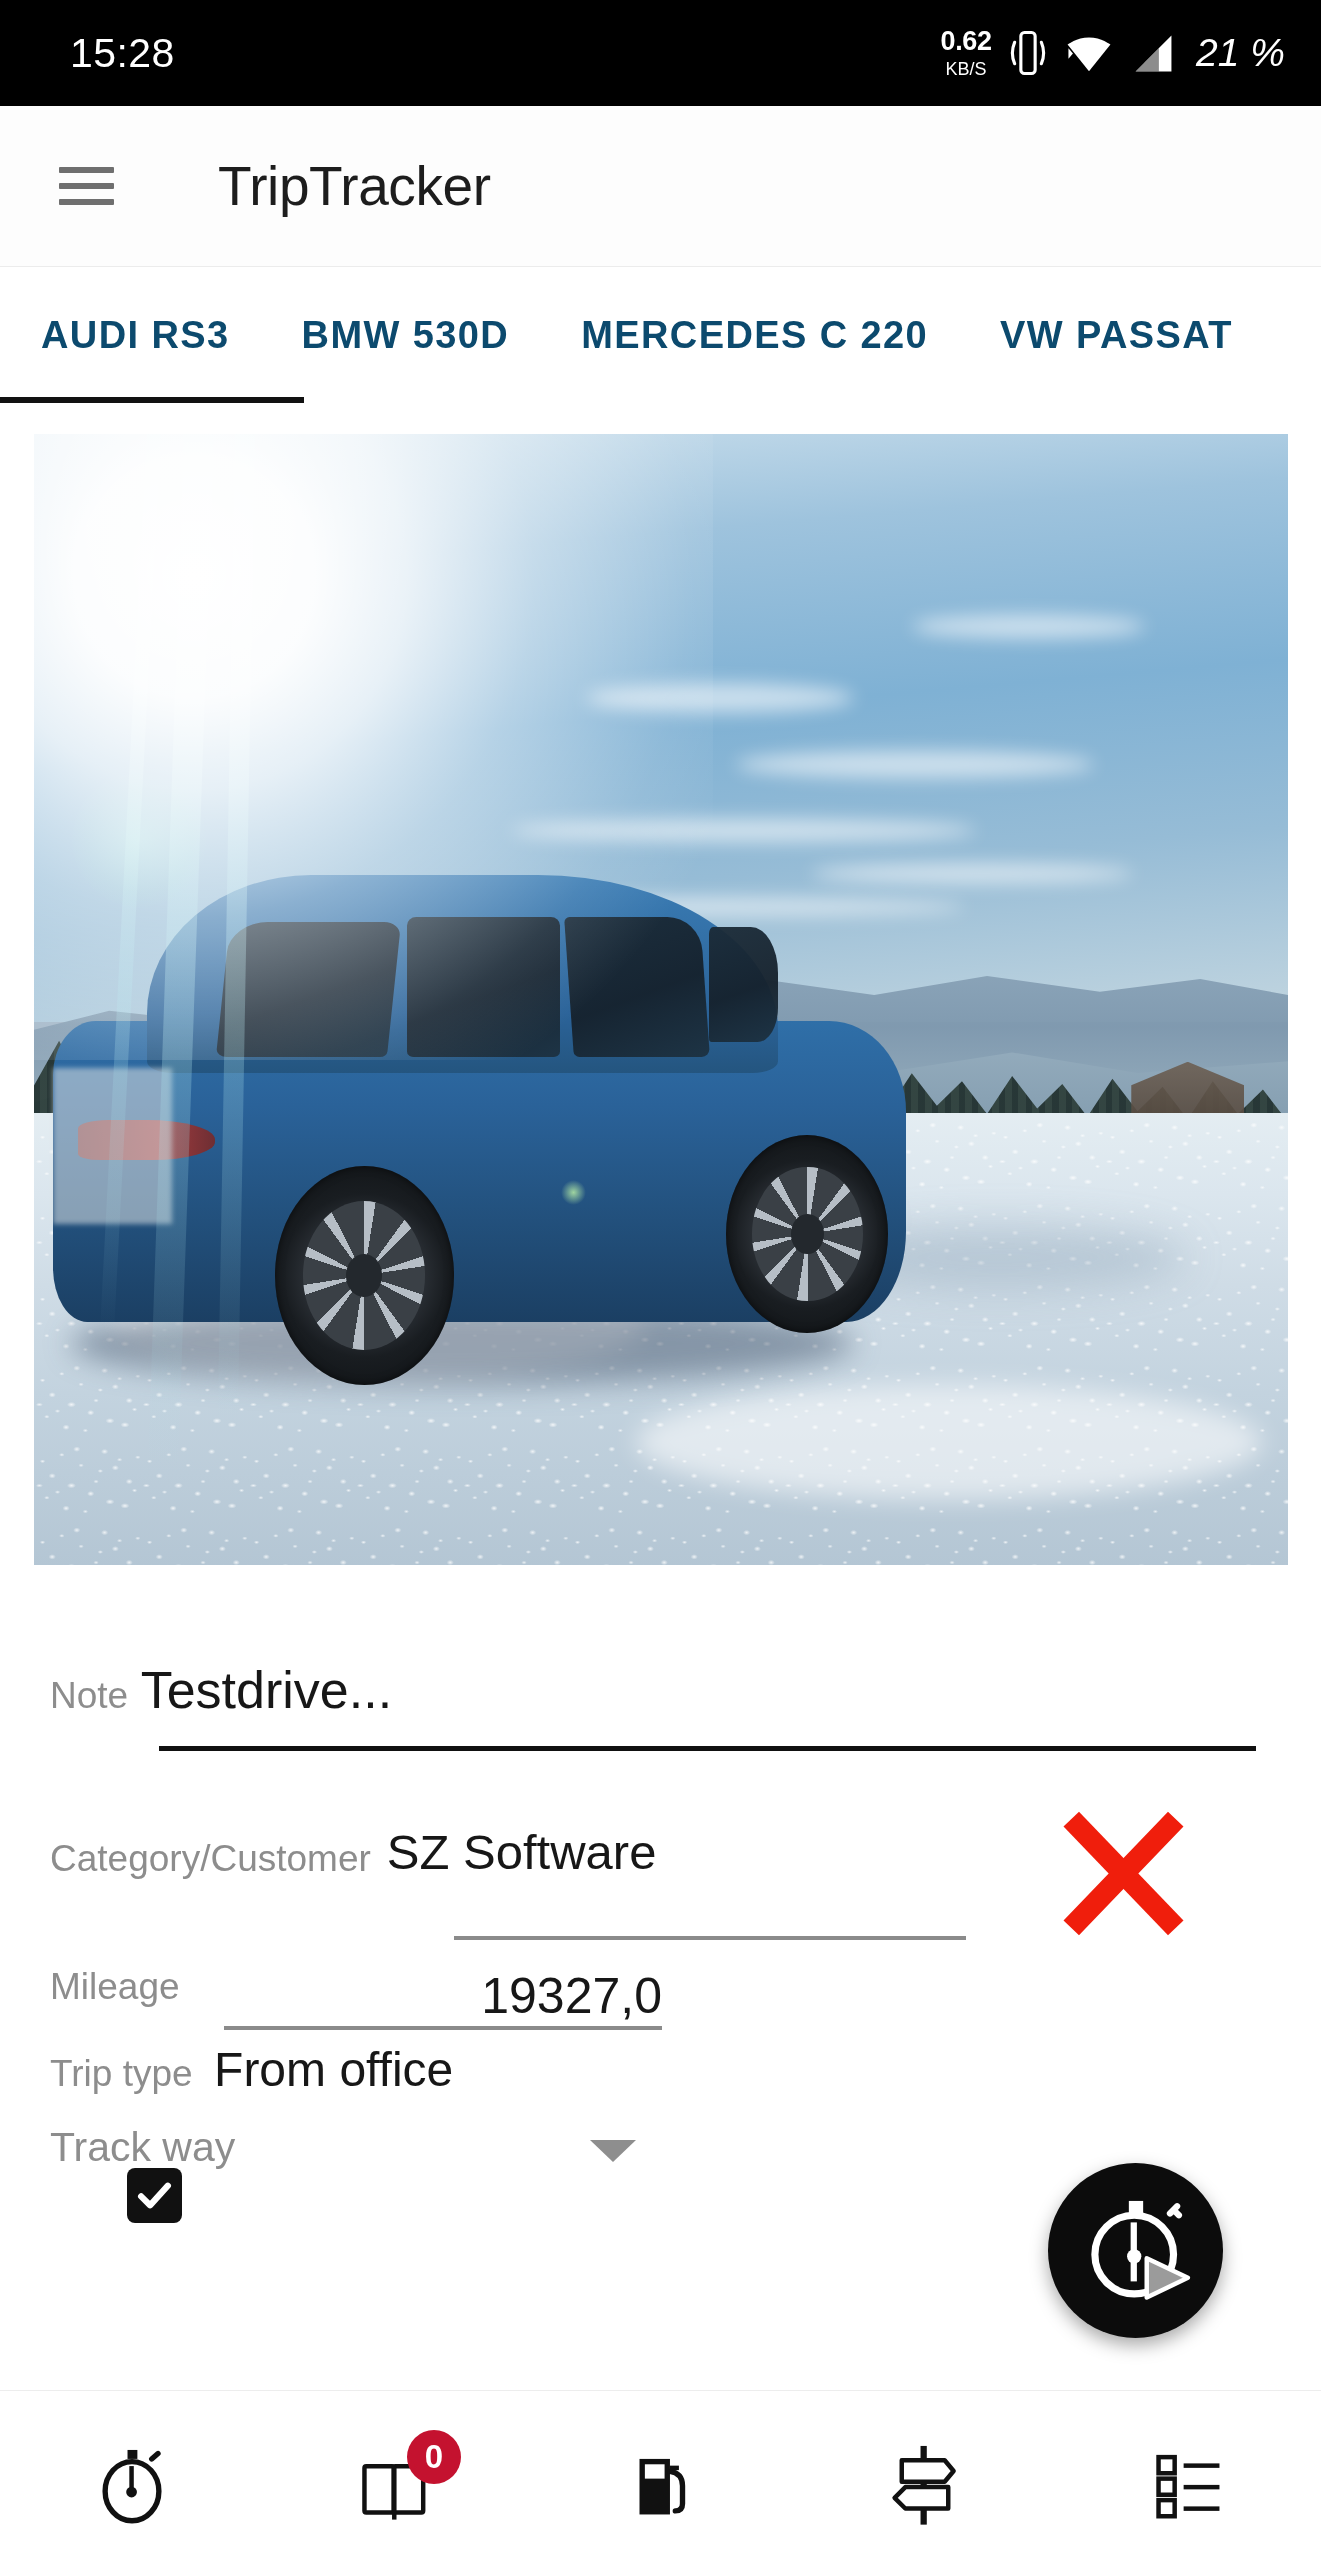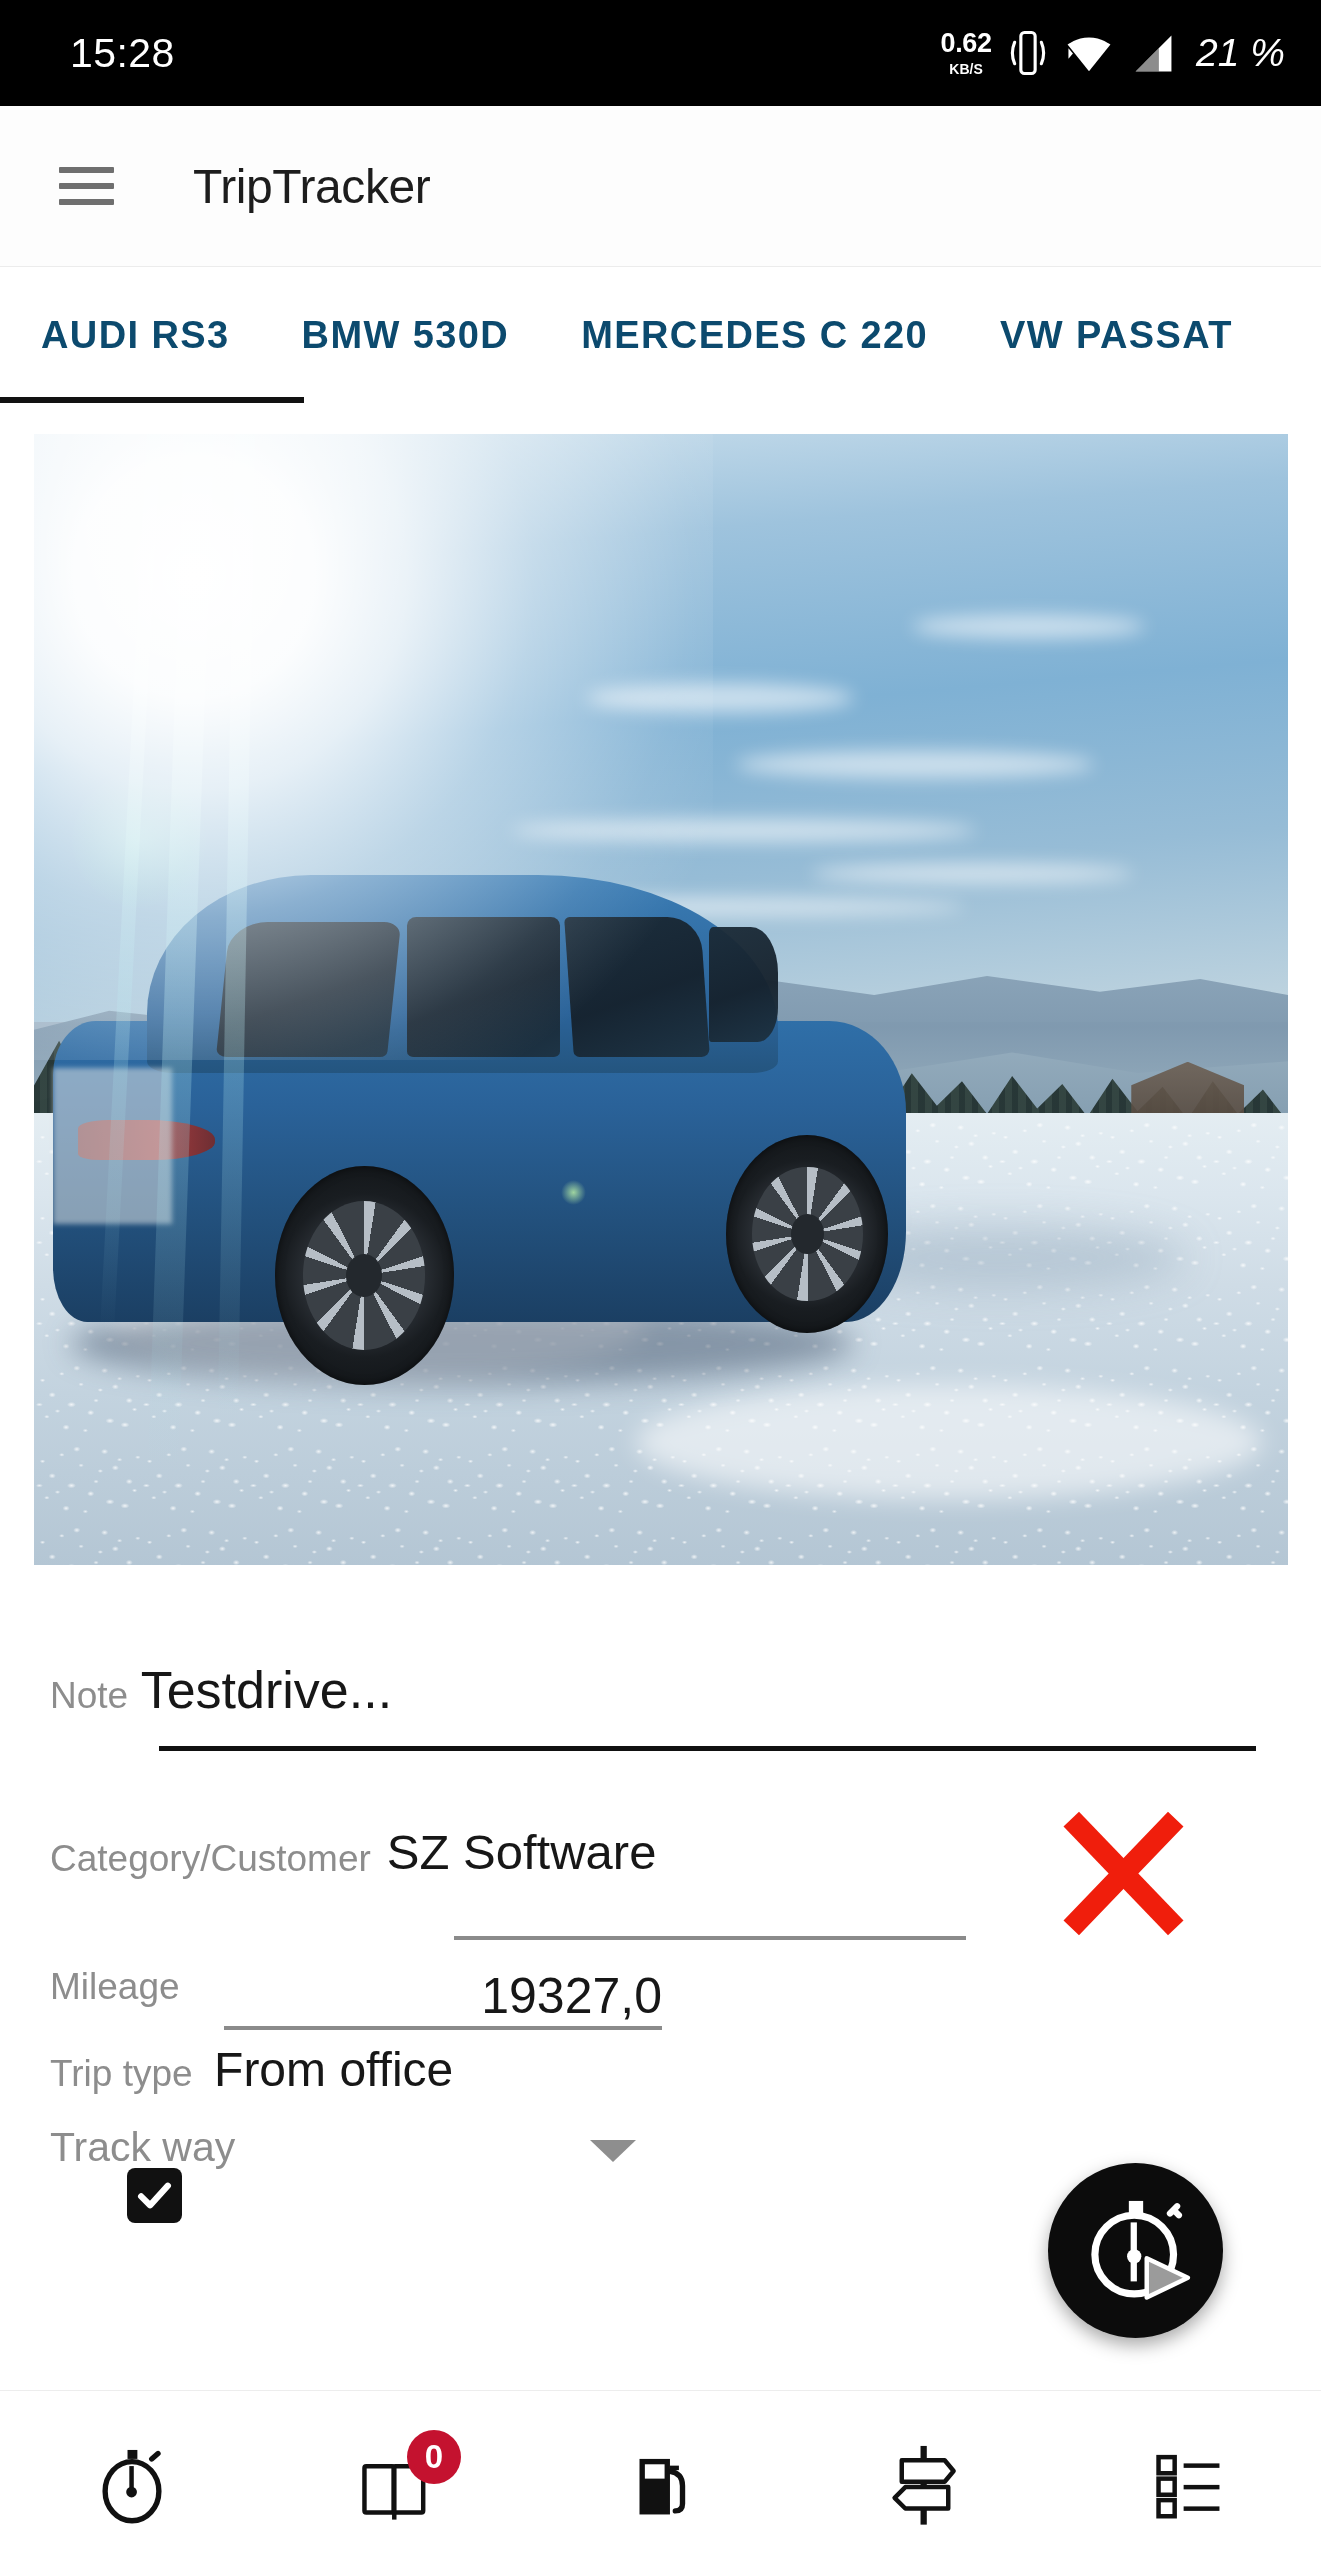--- a/index.html
+++ b/index.html
@@ -17,41 +17,41 @@
     width: 1321px; height: 106px;
     background: #000000;
     display: flex; align-items: center;
     padding: 0 36px 0 70px;
     color: #ffffff;
   }
   .status-time { font-size: 41px; letter-spacing: 0.4px; font-weight: 400; }
   .status-right { margin-left: auto; display: flex; align-items: center; gap: 18px; }
   .netspeed { display: flex; flex-direction: column; align-items: center; line-height: 1; }
   .netspeed .num { font-size: 27px; font-weight: 700; letter-spacing: -0.4px; }
-  .netspeed .unit { font-size: 14px; font-weight: 700; margin-top: 5px; letter-spacing: 0px; }
+  .netspeed .unit { font-size: 18px; font-weight: 400; margin-top: 5px; letter-spacing: 0px; }
   .status-icon { display: flex; align-items: center; justify-content: center; }
   .status-batt { font-size: 39px; font-weight: 400; margin-left: 3.6px; font-style: italic; }
 
   
   .appbar {
     position: absolute; left: 0; top: 106px;
     width: 1321px; height: 161px;
     background: #fdfdfd;
     display: flex; align-items: center;
     border-bottom: 0.9px solid #ececec;
   }
   .hamburger {
     width: 55px; height: 39px; margin-left: 59px;
     display: flex; flex-direction: column; justify-content: space-between;
     cursor: pointer;
   }
   .hamburger span { display: block; height: 6.3px; width: 100%; background: #6f6f6f; border-radius: 0.9px; }
   .app-title {
-    margin-left: 79px;
-    font-size: 48px; color: #1d1d1d; font-weight: 400; letter-spacing: -0.4px;
+    margin-left: 104px;
+    font-size: 55px; color: #1d1d1d; font-weight: 400; letter-spacing: -0.4px;
   }
 
   
   .tabbar {
     position: absolute; left: 0; top: 267px;
     width: 1321px; height: 136px;
     background: #ffffff;
     display: flex; align-items: center;
     overflow: hidden;
     white-space: nowrap;

